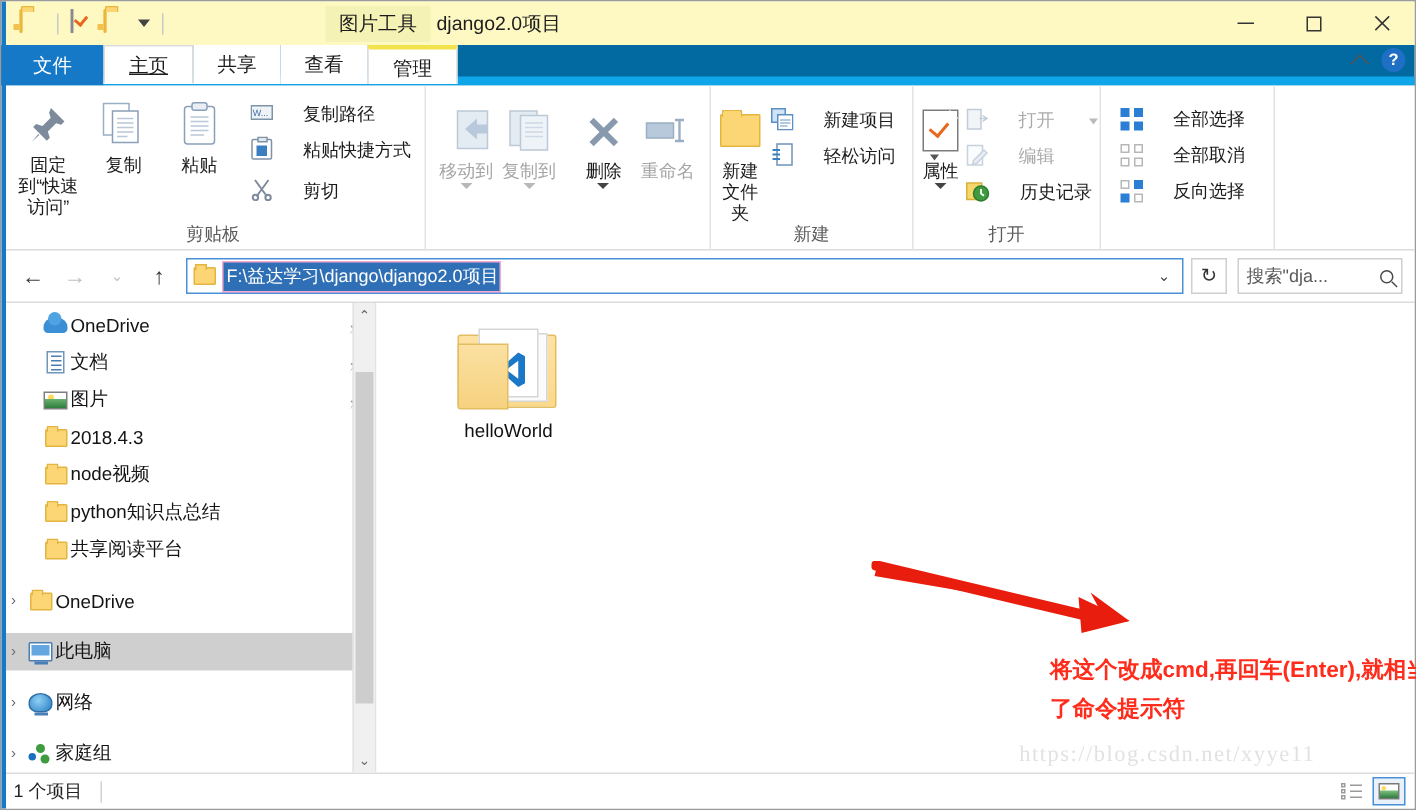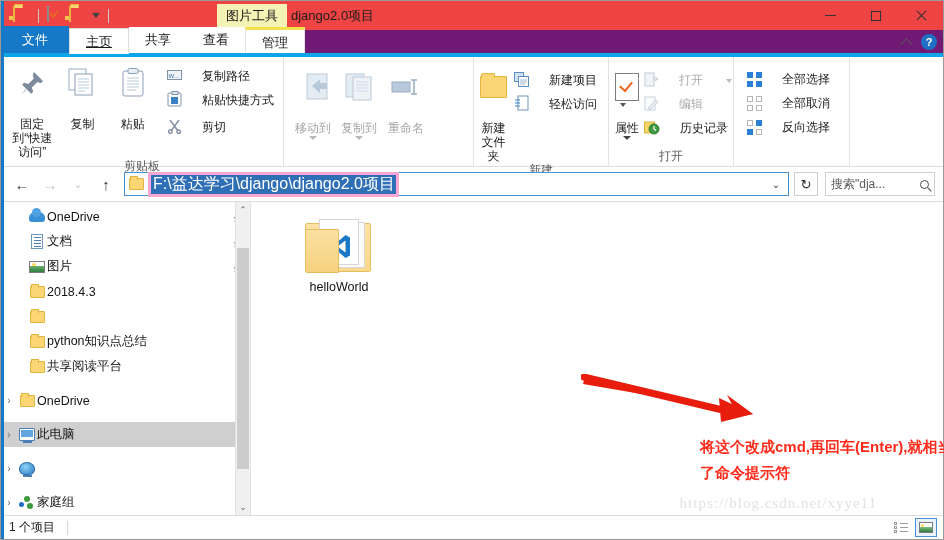--- a/index.html
+++ b/index.html
@@ -14,21 +14,21 @@
   }
   .window {
     position:relative; width:944px; height:540px;
     background:#ffffff;
     border:1px solid #9a9a9a;
     display:flex; flex-direction:column;
   }
 
   
   .titlebar {
-    height:29px; background:#ef4444;
+    height:29px; background:#fef9c3;
     display:flex; align-items:center; position:relative; flex:0 0 29px;
   }
   .qat { display:flex; align-items:center; padding-left:12px; gap:5px; height:100%; }
   .qat-ico { width:17px; height:17px; position:relative; display:inline-block; }
   .folder-ico {
     width:16px;height:13px;background:#fcd675;border:1px solid #e8b83e;border-radius:1px;
     position:relative;
   }
   .folder-ico:before{
     content:"";position:absolute;left:0;top:-3px;width:7px;height:3px;
@@ -68,23 +68,23 @@
   .maxi-glyph{ width:10px;height:10px;border:1px solid #333; }
   .close-glyph{ position:relative;width:12px;height:12px; }
   .close-glyph:before,.close-glyph:after{
     content:"";position:absolute;left:0;top:5px;width:13px;height:1px;background:#333;
   }
   .close-glyph:before{ transform:rotate(45deg); }
   .close-glyph:after{ transform:rotate(-45deg); }
 
   
   .tabstrip{
-    height:27px; display:flex; align-items:flex-end; position:relative;
-    background:#701a75; flex:0 0 27px;
-    border-bottom:4px solid #0ea5e9;
+    height:27px; display:flex; position:relative;
+    background:#0369a1; flex:0 0 27px;
+    border-bottom:6px solid #0ea5e9;
   }
   .tab{
     height:26px; line-height:26px; padding:0 16px; font-size:13px; color:#1b1b1b;
     position:relative; cursor:default; background:#ffffff;
   }
   .tab.file{
     background:#1679c8; color:#fff; padding:0 21px; height:27px; line-height:27px;
   }
   .tab.active{
     background:#ffffff; border:1px solid #dcdcdc; border-bottom:1px solid #ffffff;
@@ -117,21 +117,21 @@
   }
   .rgroup-body{ flex:1; display:flex; align-items:flex-start; padding:2px 6px 0 6px; }
   .rgroup-title{
     height:18px; line-height:15px; text-align:center; font-size:12px; color:#5b5b5b;
   }
   .bigbtn{
     width:62px; display:flex; flex-direction:column; align-items:center;
     padding-top:4px; cursor:default; color:#1b1b1b; font-size:12px;
   }
   .bigbtn.dim{ color:#a6a6a6; }
-  .bigbtn .lbl{ text-align:center; line-height:14px; margin-top:18px; }
+  .bigbtn .lbl{ text-align:center; line-height:14px; margin-top:4px; }
   .bigico{ height:32px; display:flex; align-items:center; justify-content:center; }
   .smallcol{ display:flex; flex-direction:column; gap:3px; padding-top:3px; }
   .smallbtn{
     display:flex; align-items:center; gap:20px; font-size:12px; color:#1b1b1b;
     height:21px; padding:0 3px; cursor:default; white-space:nowrap;
   }
   .smallbtn.dim{ color:#aaa; }
   .mini-caret{
     width:0;height:0;border-left:3.5px solid transparent;border-right:3.5px solid transparent;
     border-top:4px solid #555; margin-left:3px;
@@ -188,22 +188,22 @@
     color:#3a3a3a; font-size:15px; cursor:default;
   }
   .navbtn.dim{ color:#c0c0c0; }
   .addrwrap{
     flex:1; height:24px; border:1px solid #4a90d9; background:#fff;
     display:flex; align-items:center; padding:0 2px; margin:0 3px; position:relative;
   }
   .addr-folder{ width:15px;height:12px;background:#fcd675;border:1px solid #e3b43f;margin:0 4px 0 2px;border-radius:1px; }
   .addr-folder:before{content:"";display:block;position:relative;top:-3px;left:0;width:6px;height:3px;background:#fcd675;border:1px solid #e3b43f;border-bottom:none;}
   .addr-text{
-    background:#2f6fb5; color:#ffffff; font-size:16px; padding:1px 1px 2px 2px;
-    border:3px solid #f9a8d4; line-height:16px; white-space:nowrap;
+    background:#2f6fb5; color:#ffffff; font-size:12px; padding:1px 1px 2px 2px;
+    border:1px solid #f9a8d4; line-height:16px; white-space:nowrap;
   }
   .addr-dd{
     position:absolute; right:2px; top:1px; width:20px; height:20px;
     display:flex;align-items:center;justify-content:center; color:#444; font-size:10px;
   }
   .refreshbtn{
     width:24px;height:24px;border:1px solid #cfcfcf;background:#fff;
     display:flex;align-items:center;justify-content:center;color:#333;font-size:13px;
     margin-right:5px;
   }
@@ -491,20 +491,27 @@
                 <rect x="2" y="1" width="18" height="23" fill="#e3ebf3" stroke="#bcc9d6"></rect>
                 <rect x="9" y="4" width="18" height="23" fill="#eef3f8" stroke="#bcc9d6"></rect>
                 <g stroke="#cdd9e5">
                   <path d="M12 9h12M12 12h12M12 15h12M12 18h12"></path>
                 </g>
               </svg>
           </span>
           <span class="lbl">复制到</span>
           <span class="dncaret dim"></span>
         </div>
+        <div class="bigbtn" style="width:46px;margin-left:8px">
+          <span class="bigico">
+              <span class="bigX"></span>
+            </span>
+          <span class="lbl">删除</span>
+          <span class="dncaret"></span>
+        </div>
         <div class="bigbtn dim" style="width:48px">
           <span class="bigico">
             <svg width="32" height="24" viewBox="0 0 32 24">
                 <rect x="2" y="7" width="18" height="10" fill="#b8c9db" stroke="#9aaec4"></rect>
                 <path d="M24 5 v14M21 5h6M21 19h6" stroke="#9aaec4" stroke-width="1.6" fill="none"></path>
               </svg>
           </span>
           <span class="lbl">重命名</span>
         </div>
       </div>
@@ -703,20 +710,21 @@
           <span class="nav-ico">
               <span class="sb-folder"></span>
             </span>
           <span class="nav-lbl">2018.4.3</span>
         </div>
         <div class="navitem">
           <span style="width:26px"></span>
           <span class="nav-ico">
               <span class="sb-folder"></span>
             </span>
+          <span class="nav-lbl">node视频</span>
         </div>
         <div class="navitem">
           <span style="width:26px"></span>
           <span class="nav-ico">
               <span class="sb-folder"></span>
             </span>
           <span class="nav-lbl">python知识点总结</span>
         </div>
         <div class="navitem">
           <span style="width:26px"></span>
@@ -748,20 +756,21 @@
           <span class="nav-lbl">此电脑</span>
         </div>
 
         <div style="height:9px"></div>
 
         <div class="navitem">
           <span class="nav-exp">›</span>
           <span class="nav-ico">
               <span class="sb-net"></span>
             </span>
+          <span class="nav-lbl">网络</span>
         </div>
 
         <div style="height:9px"></div>
 
         <div class="navitem">
           <span class="nav-exp">›</span>
           <span class="nav-ico">
               <span class="sb-home">
                 <i></i>
                 <i></i>

